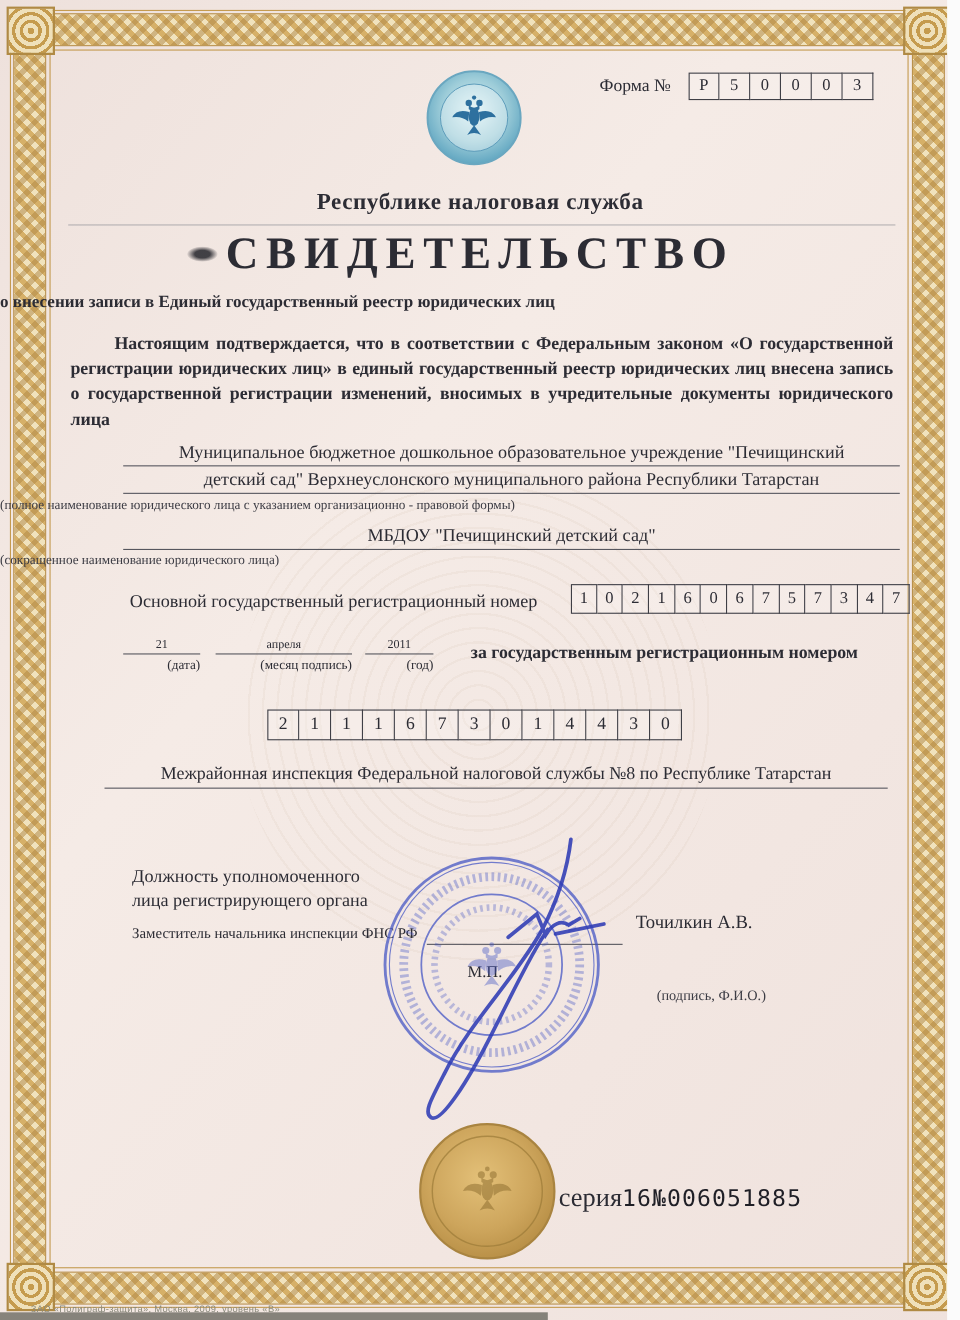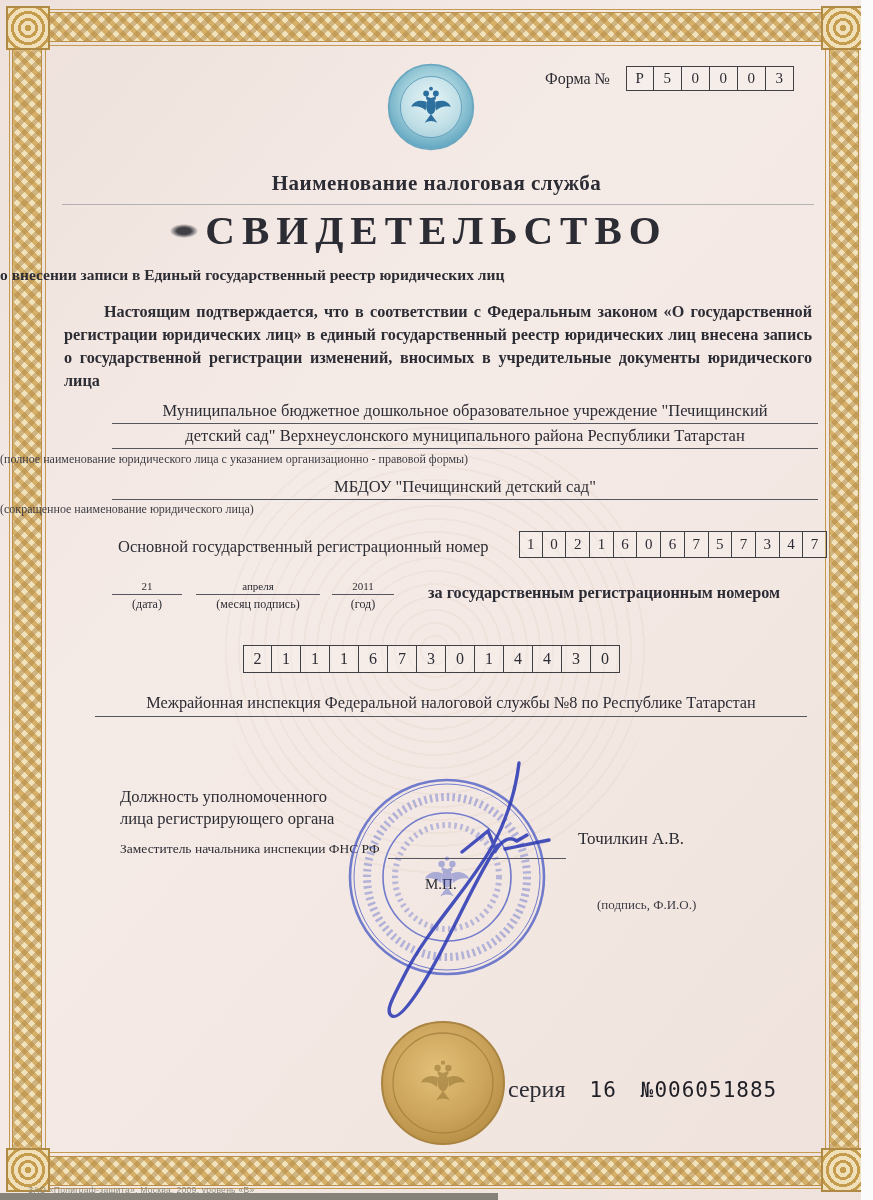--- a/index.html
+++ b/index.html
@@ -78,41 +78,41 @@
   .cap-short { position:absolute; top:502px; }
 
   
   .ogrn-label { position:absolute; top:537px; left:118px; font-size:16.5px; }
   .ogrn-boxes { position:absolute; top:531px; left:519px; }
   .ogrn-boxes .cell { width:23.7px; height:27px; }
 
   
   .date-cell { position:absolute; top:580px; }
   .date-value { text-align:center; font-size:11px; padding-bottom:2px; border-bottom:1px solid #56565e; }
-  .date-caption { text-align:center; font-size:12px; padding-top:2px; }
+  .date-caption { text-align:right; font-size:12px; padding-top:2px; }
   .dc-day { left:112px; width:70px; } .dc-month { left:196px; width:124px; } .dc-year { left:332px; width:62px; }
   .grn-intro { position:absolute; top:584px; left:428px; font-size:16.2px; font-weight:bold; white-space:nowrap; }
 
   .grn-boxes { position:absolute; top:645px; left:243px; }
   .grn-boxes .cell { width:29px; height:28px; font-size:16px; }
 
   
   .authority { position:absolute; top:693px; left:95px; width:712px; text-align:center; font-size:16.3px; padding-bottom:3px; }
   .cap-auth { position:absolute; top:721px; }
 
   
   .pos-label { position:absolute; top:786px; left:120px; font-size:16.5px; line-height:22px; }
   .pos-value { position:absolute; top:841px; left:120px; font-size:13.5px; }
   .sig-line { position:absolute; top:842px; left:388px; width:178px; height:16px; border-bottom:1px solid #56565e; }
   .official-name { position:absolute; top:829px; left:578px; font-size:17px; }
   .seal-mark { position:absolute; top:876px; left:425px; font-size:15px; }
   .sig-caption { position:absolute; top:897px; left:597px; font-size:13px; }
 
   
-  .series-row { position:absolute; top:1076px; left:508px; display:flex; align-items:baseline; gap:24px; }
+  .series-row { position:absolute; top:1076px; left:508px; display:flex; align-items:baseline; }
   .series-label { font-size:24px; }
   .series-value, .series-number { font-family:"DejaVu Sans Mono", monospace; font-size:21px; letter-spacing:1px; color:#1f1f26; }
 
   .fine-print { position:absolute; bottom:5px; left:28px; z-index:41; font-family:"Liberation Sans", sans-serif;
                 font-size:8.5px; color:#8a8a7c; letter-spacing:.3px; }
 
   
   .overlay { position:absolute; inset:0; pointer-events:none; }
   .hidden-defs { position:absolute; width:0; height:0; overflow:hidden; }
 </style>
@@ -172,21 +172,21 @@
   </div>
 
   <div class="emblem">
     <svg width="90" height="90" viewBox="0 0 100 100">
       <circle cx="50" cy="50" r="47" fill="url(#holoGrad)" stroke="#6aa7c0" stroke-width="2"></circle>
       <circle cx="50" cy="50" r="34" fill="rgba(255,255,255,0.35)" stroke="#5d9cba" stroke-width="1"></circle>
       <use href="#eagle" x="23" y="21" width="54" height="54" fill="#1b6396" opacity="0.9"></use>
     </svg>
   </div>
 
-  <div class="agency">Наименование налоговая служба</div>
+  <div class="agency">Республике налоговая служба</div>
   <div class="agency-rule"></div>
   <h1 class="doc-title">СВИДЕТЕЛЬСТВО</h1>
   <div class="smudge"></div>
   <div class="subtitle">о внесении записи в Единый государственный реестр юридических лиц</div>
 
   <p class="statement">Настоящим  подтверждается,  что в  соответствии  с  Федеральным  законом «О государственной регистрации юридических лиц» в единый государственный реестр юридических лиц внесена запись о государственной регистрации изменений, вносимых в учредительные документы юридического лица</p>
 
   <div class="name-line rule-line nl1">Муниципальное бюджетное дошкольное образовательное учреждение "Печищинский</div>
   <div class="name-line rule-line nl2">детский сад" Верхнеуслонского муниципального района Республики Татарстан</div>
   <div class="caption center cap-full">(полное наименование юридического лица с указанием организационно - правовой формы)</div>

